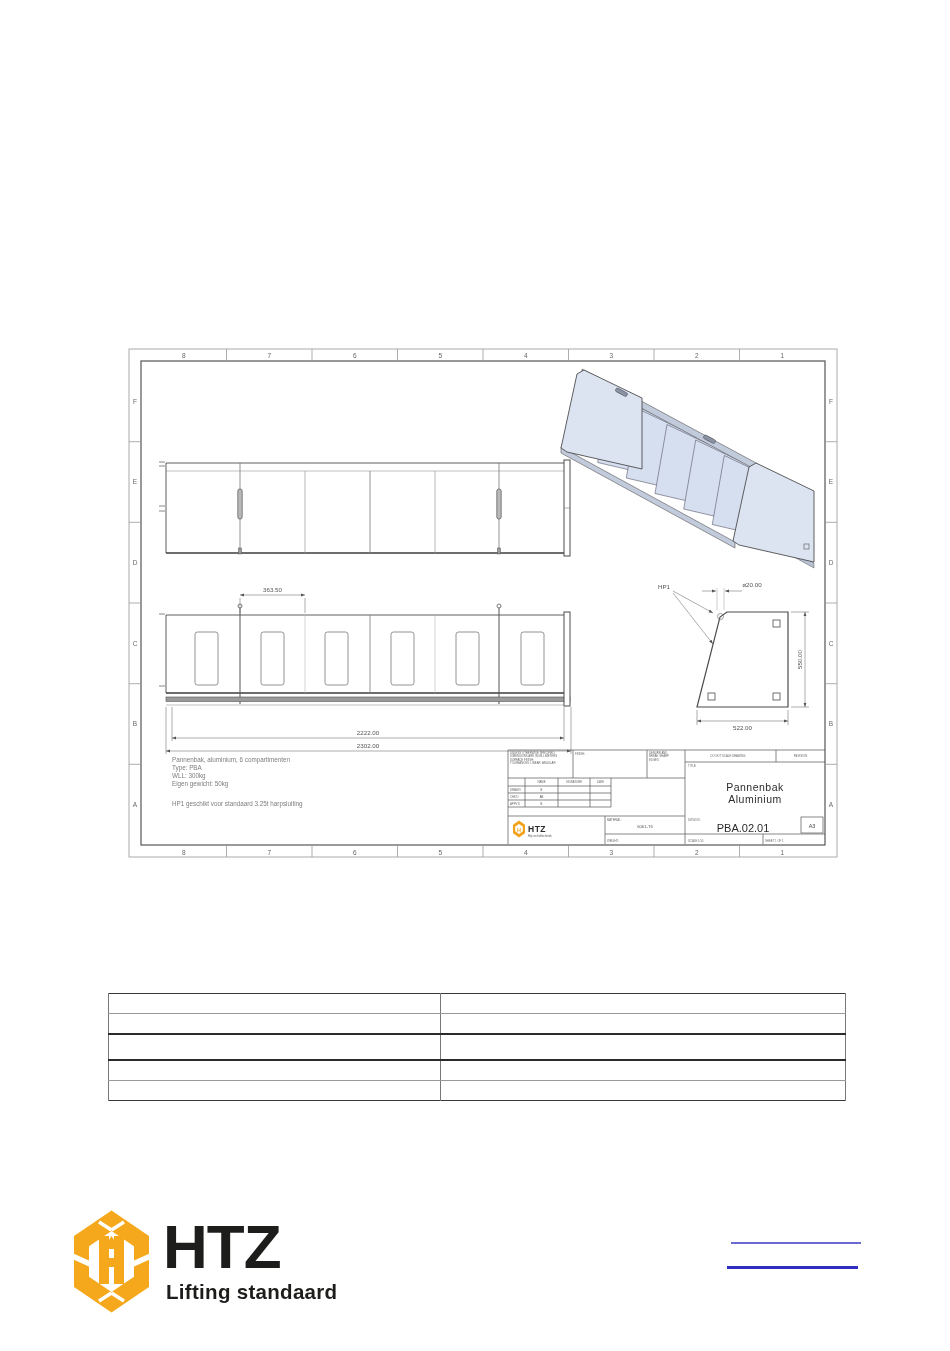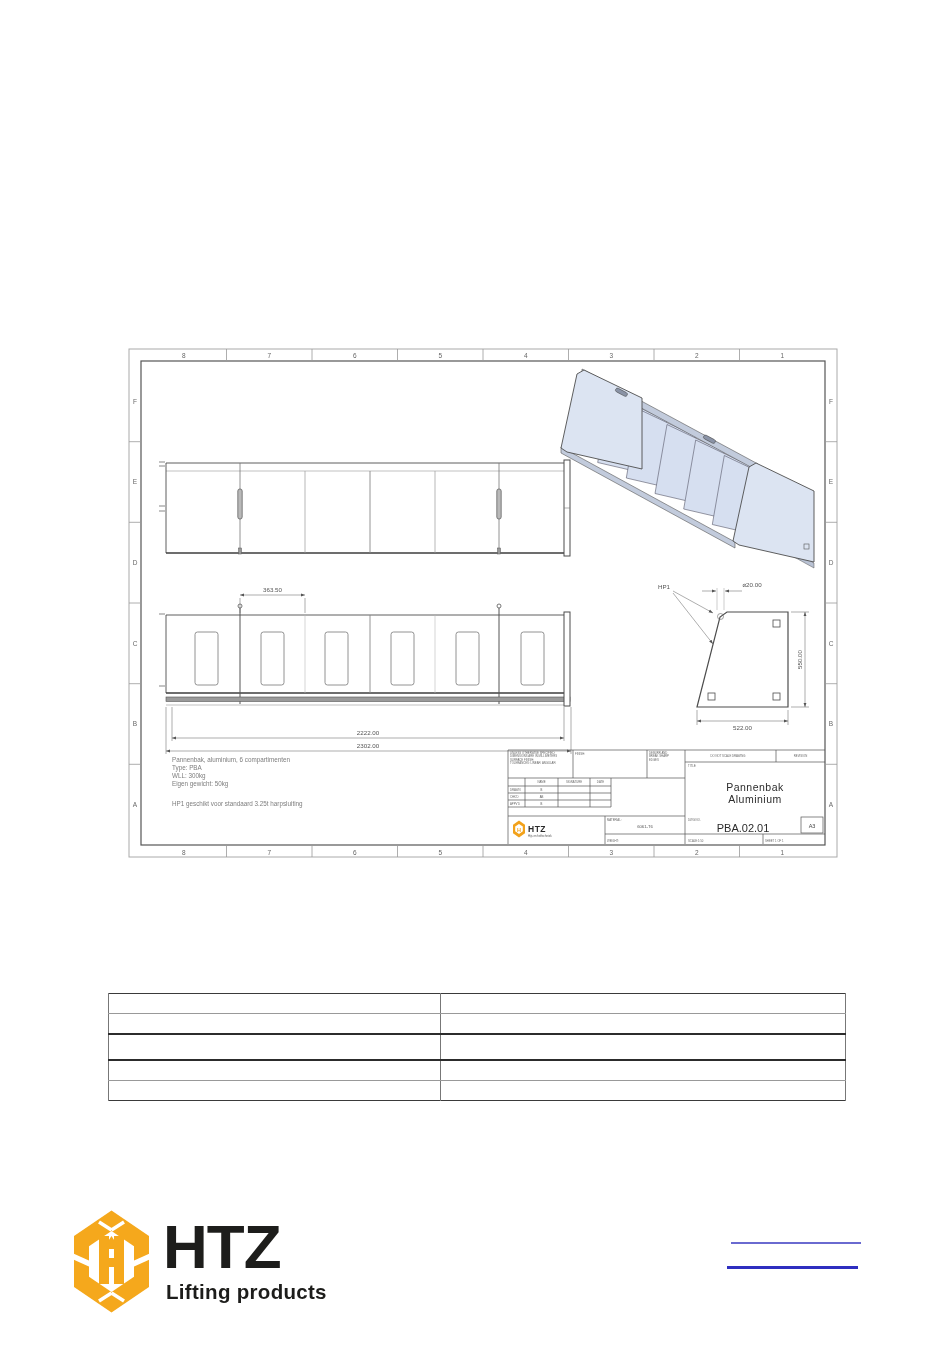--- a/index.html
+++ b/index.html
@@ -278,18 +278,18 @@
       <path d="M63,56 L83,47" stroke="#ffffff" stroke-width="5.5"></path>
       <path d="M29,14 L41.5,22 M41.5,22 L54,14" stroke="#ffffff" stroke-width="3.5"></path>
       <path d="M29,93 L41.5,85 M41.5,85 L54,93" stroke="#ffffff" stroke-width="3.5"></path>
       <rect x="29" y="28" width="10" height="48" fill="#F5A81C"></rect>
       <rect x="44" y="28" width="10" height="48" fill="#F5A81C"></rect>
       <rect x="29" y="50" width="25" height="9" fill="#F5A81C"></rect>
       <polygon points="41.5,28 33,41 50,41" fill="#F5A81C"></polygon>
     </svg>
   </div>
   <div class="footer-wordmark">HTZ</div>
-  <div class="footer-tagline">Lifting products</div>
+  <div class="footer-tagline">Lifting standaard</div>
 
   <div class="link-line" style="left:731px;top:1242px;width:130px;background:#6A6AD0;"></div>
   <div class="link-line" style="left:727px;top:1266px;width:131px;height:2.5px;background:#2E2EC0;"></div>
 
 </div>
 
 </body></html>

